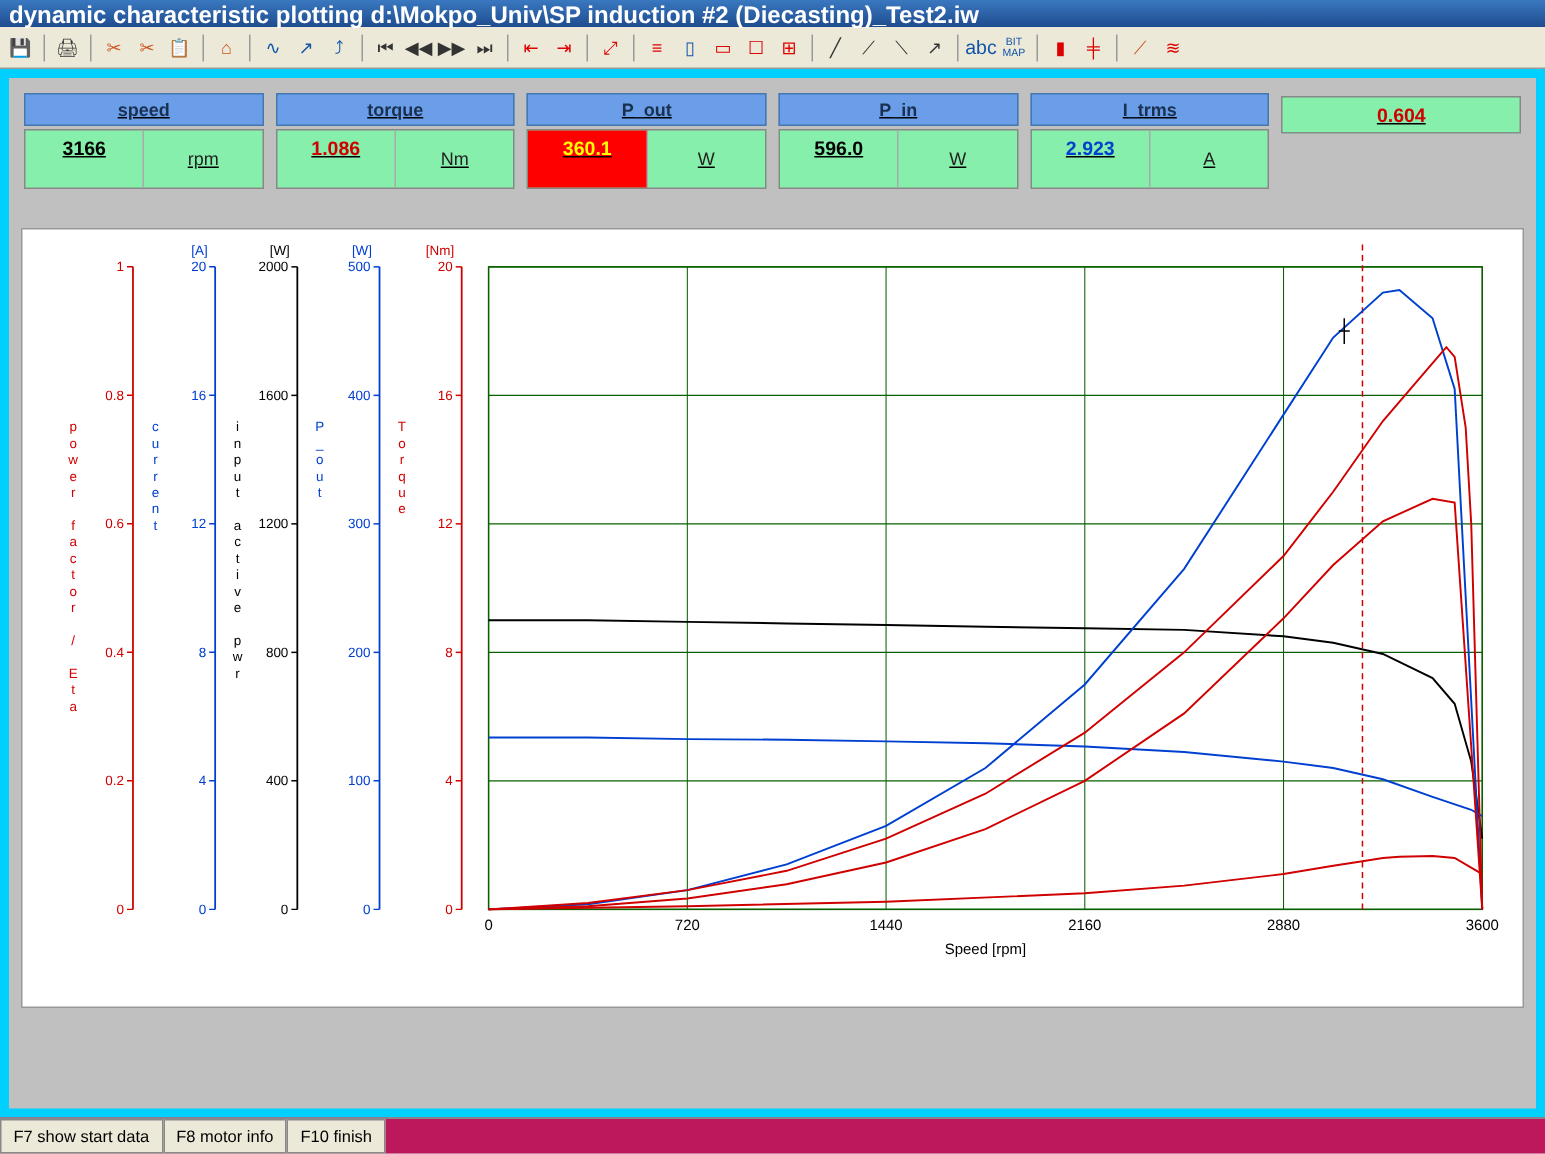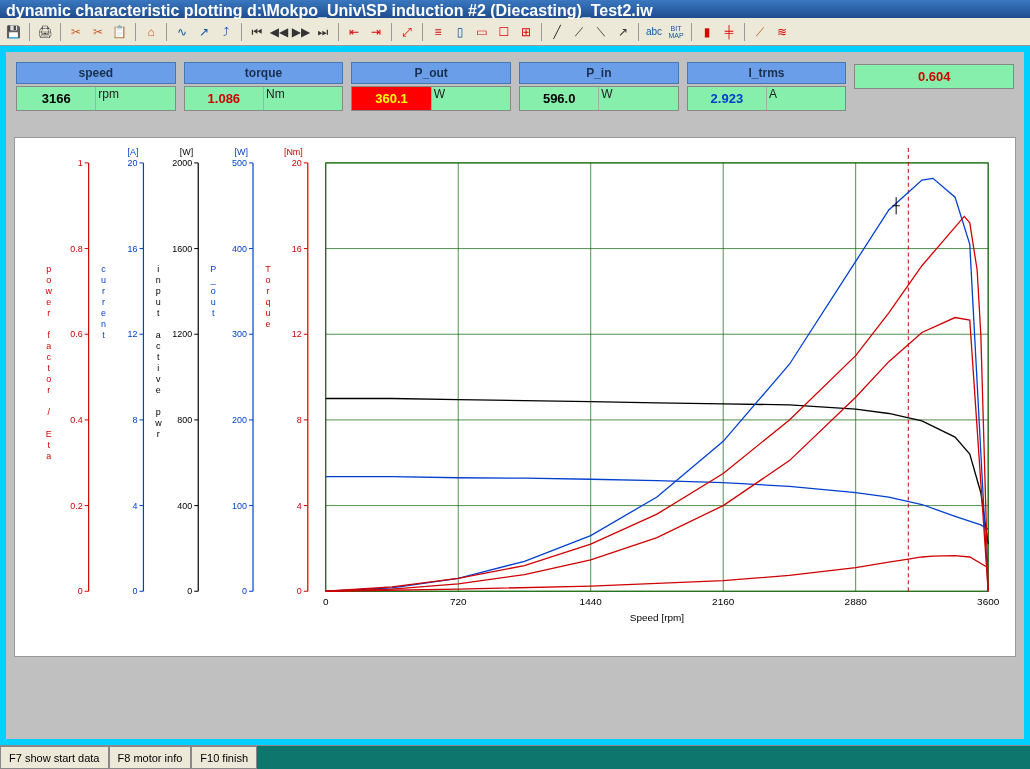--- a/index.html
+++ b/index.html
@@ -2,34 +2,34 @@
 <html><head>
 <meta charset="utf-8">
 <style>
 * { box-sizing: border-box; margin: 0; padding: 0; }
 body { font-family: Arial, sans-serif; font-size: 11px; background: #c0c0c0; width: 1030px; height: 769px; overflow: hidden; }
 .titlebar { background: linear-gradient(180deg, #3a78c0 0%, #1e4c8e 100%); color: white; padding: 2px 6px; font-size: 16px; font-weight: bold; height: 18px; }
 .toolbar { background: #ece9d8; border-bottom: 1px solid #999; padding: 2px 4px; height: 28px; display: flex; align-items: center; gap: 2px; }
 .tool-btn { width: 20px; height: 20px; border: 1px solid transparent; background: transparent; cursor: pointer; display: inline-flex; align-items: center; justify-content: center; font-size: 12px; color: #333; }
 .tool-sep { width: 1px; height: 18px; background: #999; margin: 0 3px; }
 .main-frame { border: 6px solid #00d0ff; background: #c0c0c0; position: absolute; top: 46px; left: 0; right: 0; bottom: 24px; }
-.readout-row { display: flex; gap: 8px; padding: 10px 10px 6px 10px; justify-content: space-between; }
+.readout-row { display: flex; gap: 8px; padding: 10px 10px 6px 10px; justify-content: space-between; text-decoration: underline; }
 .readout { flex: 1; max-width: 160px; }
 .readout-header { background: #6a9ee8; border: 1px solid #4577b0; text-align: center; padding: 3px 0; font-size: 12px; font-weight: bold; color: #1a3050; }
 .readout-body { display: flex; border: 1px solid #888; background: #86efac; margin-top: 2px; }
 .readout-val { flex: 1; text-align: center; padding: 4px 2px; font-weight: bold; font-size: 13px; border-right: 1px solid #aaa; }
-.readout-unit { flex: 1; padding: 0 2px; font-size: 12px; color: #222; }
+.readout-unit { flex: 1; text-align: center; padding: 12px 2px; font-size: 12px; color: #222; }
 .readout-val.hot { background: #ff0000; color: #ffff00; }
 .readout-val.red { color: #d00000; }
 .readout-val.blue { color: #0040d0; }
 .readout.solo .readout-body { justify-content: center; }
 .readout.solo .readout-val { border-right: none; }
 .chart-wrap { background: #fff; margin: 20px 8px 8px 8px; height: 520px; position: relative; border: 1px solid #999; }
 .chart-svg { width: 100%; height: 100%; }
-.statusbar { position: absolute; bottom: 0; left: 0; right: 0; height: 24px; background: #0f766e; border-top: 1px solid #888; display: flex; }
+.statusbar { position: absolute; bottom: 0; left: 0; right: 0; height: 24px; background: #be185d; border-top: 1px solid #888; display: flex; }
 .status-btn { border: 1px solid #888; background: #ece9d8; padding: 3px 8px; font-size: 11px; cursor: pointer; }
 </style>
 </head>
 <body>
 
 <div class="titlebar">
   <span>dynamic characteristic plotting  d:\Mokpo_Univ\SP induction #2 (Diecasting)_Test2.iw</span>
 </div>
 
 <div class="toolbar">
@@ -61,21 +61,21 @@
   <button class="tool-btn" style="color:#15a">▯</button>
   <button class="tool-btn" style="color:#d00">▭</button>
   <button class="tool-btn" style="color:#d00">☐</button>
   <button class="tool-btn" style="color:#d00">⊞</button>
   <span class="tool-sep"></span>
   <button class="tool-btn">╱</button>
   <button class="tool-btn">⟋</button>
   <button class="tool-btn">⟍</button>
   <button class="tool-btn">↗</button>
   <span class="tool-sep"></span>
-  <button class="tool-btn" style="color:#15a;font-size:10px">abc</button>
+  <button class="tool-btn" style="color:#15a;font-size:13px">abc</button>
   <button class="tool-btn" style="color:#15a;font-size:7px;line-height:7px">BIT<br>MAP</button>
   <span class="tool-sep"></span>
   <button class="tool-btn" style="color:#d00">▮</button>
   <button class="tool-btn" style="color:#d00">╪</button>
   <span class="tool-sep"></span>
   <button class="tool-btn" style="color:#c52">⟋</button>
   <button class="tool-btn" style="color:#d00">≋</button>
 </div>
 
 <div class="main-frame">

